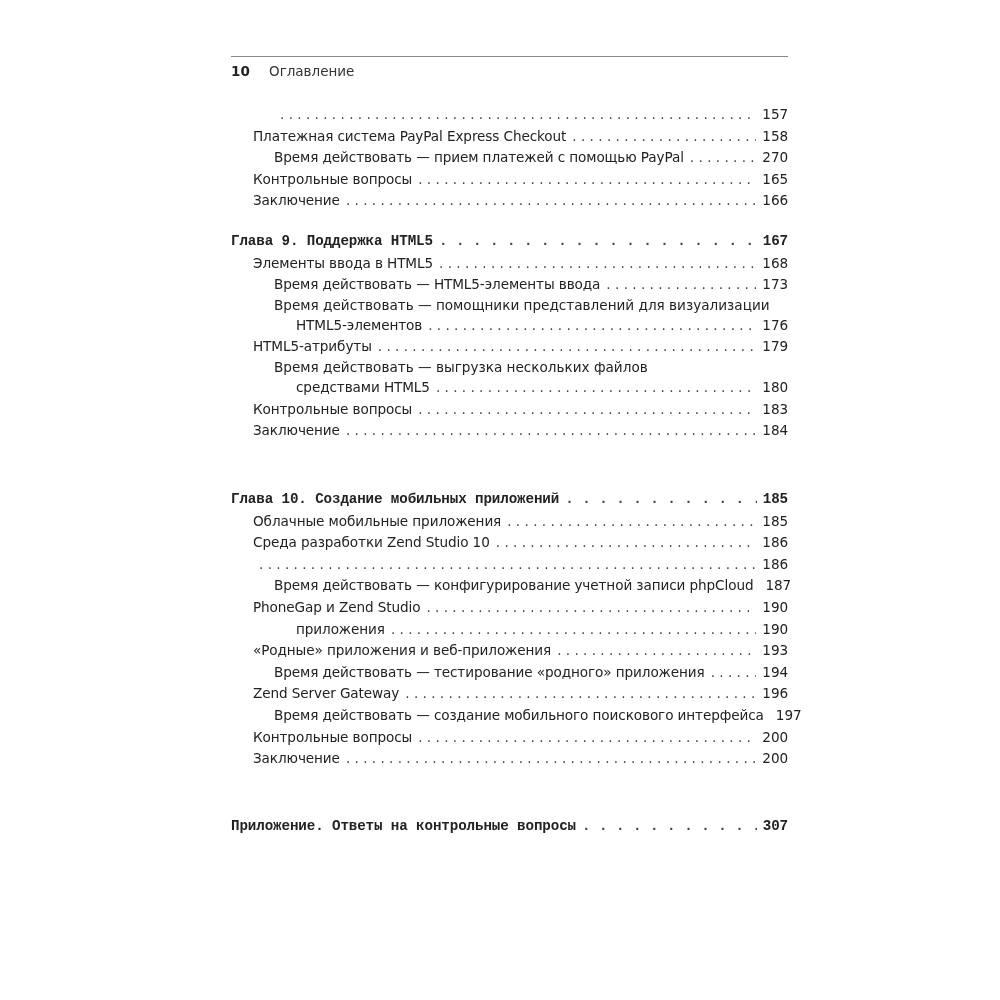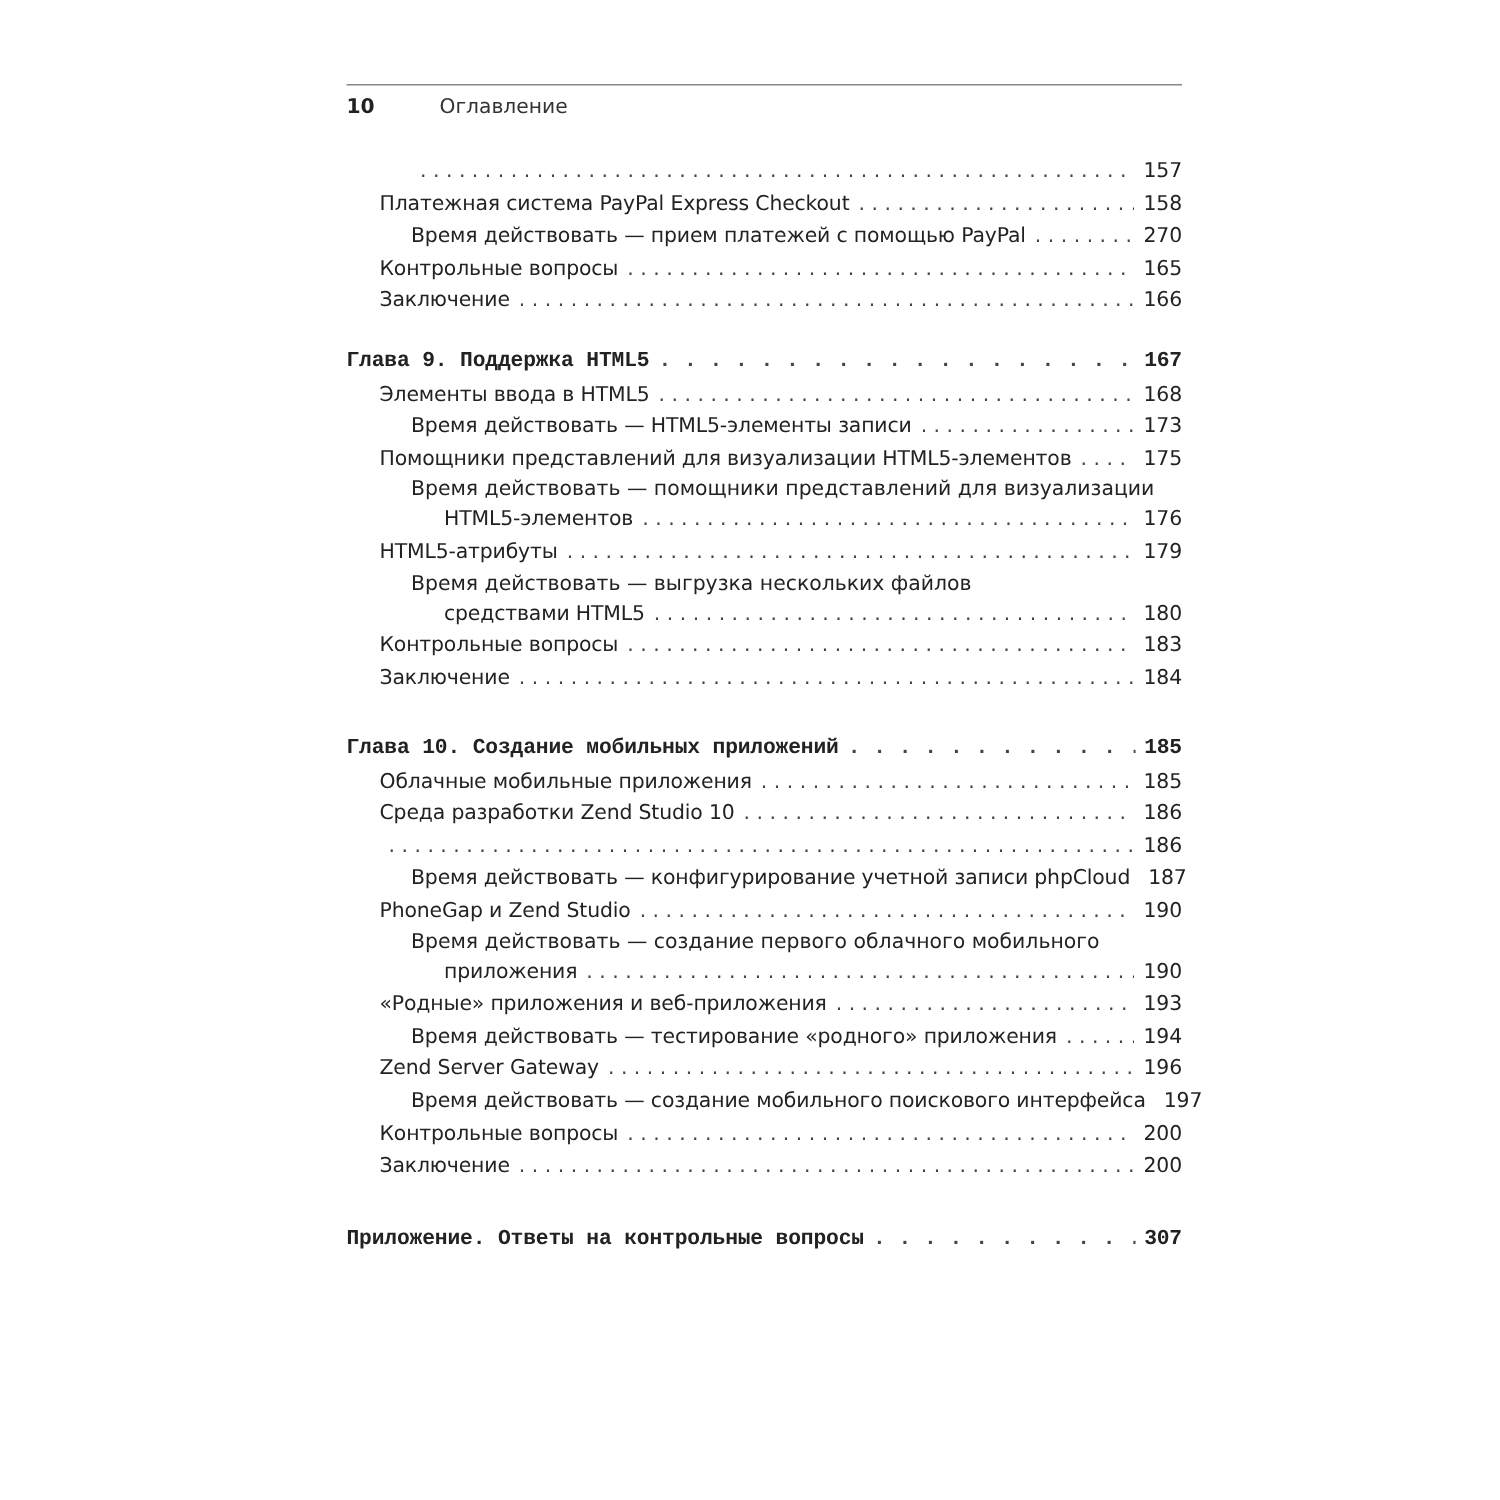--- a/index.html
+++ b/index.html
@@ -1,20 +1,20 @@
 <!DOCTYPE html>
 <html><head>
   <meta charset="utf-8">
   <style>
     html, body { margin: 0; padding: 0; background: #ffffff; }
     body { width: 1000px; height: 1000px; position: relative; overflow: hidden;
       font-family: "DejaVu Sans", sans-serif; color: #222; }
     .page { position: absolute; left: 231px; top: 56px; width: 557px; }
     .rule { height: 0; border-top: 1.5px solid #888; }
-    .header { display: flex; align-items: baseline; margin-top: 6px; height: 18px; font-size: 13.5px; gap: 24px; }
+    .header { display: flex; align-items: baseline; margin-top: 6px; height: 18px; font-size: 13.5px; }
     .header .num { font-weight: bold; width: 38px; }
     .header .title { color: #333; }
     .toc { position: absolute; left: 231px; width: 557px; }
     .entry { display: flex; align-items: flex-end; font-size: 13.6px; line-height: 21.6px; height: 21.6px; letter-spacing: -0.1px; }
     .entry .txt { white-space: nowrap; }
     .entry .dots { flex: 1; overflow: hidden; white-space: nowrap; margin: 0 6px 0 6px; color: #444; letter-spacing: 3.4px; }
     .entry .dots::before { content: ". . . . . . . . . . . . . . . . . . . . . . . . . . . . . . . . . . . . . . . . . . . . . . . . . . . . . . . . . . . . . . . . . . . . . . . . . . . . . . . . . . . . . . . . . . . . . . . . . . ."; letter-spacing: 0; word-spacing: 0; }
     .entry .pg { white-space: nowrap; text-align: center; }
     .lvl0 { font-weight: bold; font-size: 14.2px; font-family: Liberation Mono, monospace; }
     .lvl1 { padding-left: 22px; }
@@ -65,28 +65,23 @@
         <span class="txt">Глава 9. Поддержка HTML5</span>
         <span class="dots"></span>
         <span class="pg">167</span>
       </div>
       <div class="entry lvl1">
         <span class="txt">Элементы ввода в HTML5</span>
         <span class="dots"></span>
         <span class="pg">168</span>
       </div>
       <div class="entry lvl2">
-        <span class="txt">Время действовать — HTML5-элементы записи</span>
+        <span class="txt">Время действовать — HTML5-элементы ввода</span>
         <span class="dots"></span>
         <span class="pg">173</span>
-      </div>
-      <div class="entry lvl1">
-        <span class="txt">Помощники представлений для визуализации HTML5-элементов</span>
-        <span class="dots"></span>
-        <span class="pg">175</span>
       </div>
       <div class="wrap">Время действовать — помощники представлений для визуализации</div>
       <div class="entry cont">
         <span class="txt">HTML5-элементов</span>
         <span class="dots"></span>
         <span class="pg">176</span>
       </div>
       <div class="entry lvl1">
         <span class="txt">HTML5-атрибуты</span>
         <span class="dots"></span>
@@ -132,21 +127,20 @@
       <div class="entry lvl2">
         <span class="txt">Время действовать — конфигурирование учетной записи phpCloud</span>
         <span class="dots"></span>
         <span class="pg">187</span>
       </div>
       <div class="entry lvl1">
         <span class="txt">PhoneGap и Zend Studio</span>
         <span class="dots"></span>
         <span class="pg">190</span>
       </div>
-      <div class="wrap">Время действовать — создание первого облачного мобильного</div>
       <div class="entry cont">
         <span class="txt">приложения</span>
         <span class="dots"></span>
         <span class="pg">190</span>
       </div>
       <div class="entry lvl1">
         <span class="txt">«Родные» приложения и веб-приложения</span>
         <span class="dots"></span>
         <span class="pg">193</span>
       </div>

